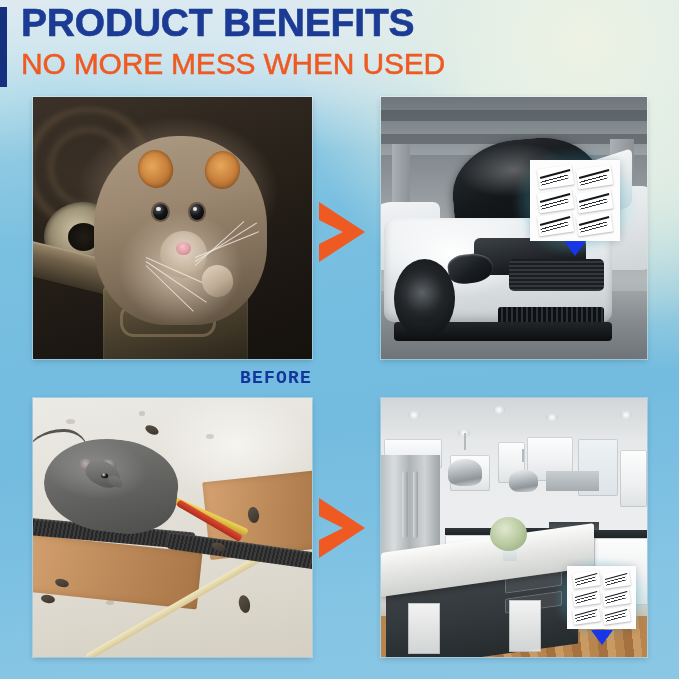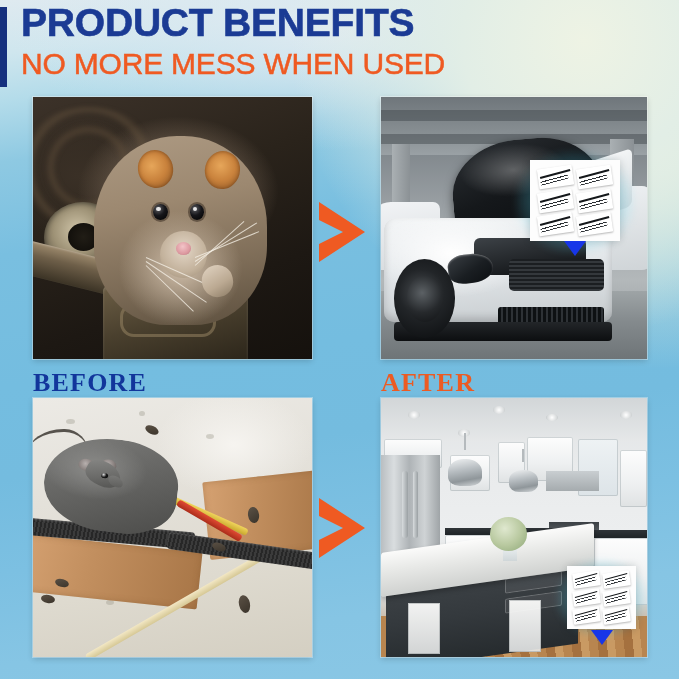--- a/index.html
+++ b/index.html
@@ -41,23 +41,23 @@
 
   
   .photo{
     position:absolute;overflow:hidden;background:#2a2a2a;
     box-shadow:0 0 0 1px rgba(255,255,255,0.35), 0 2px 6px rgba(0,0,0,0.18);
   }
   .photo .inner{position:absolute;inset:0;overflow:hidden;}
 
   
   .caption{
-    position:absolute;text-align:left;
-    font-family:Liberation Serif, serif;
-    font-weight:bold;font-size:26px;letter-spacing:1.2px;
+    position:absolute;text-align:right;
+    font-family:Liberation Mono, monospace;
+    font-weight:bold;font-size:18px;letter-spacing:1.2px;
   }
   #label-before{color:#12369b;left:33px;top:368px;width:279px;}
   #label-after{color:#ec5b23;left:381px;top:368px;width:266px;}
 
   
   .chevron{position:absolute;width:62px;height:72px;}
   .chevron svg{display:block;}
 
   
   .rat-scene{position:absolute;inset:0;
@@ -337,21 +337,20 @@
               <div class="pouch"></div>
             </div>
           </div>
           <div class="prod-pointer" style="top:100%;"></div>
         </div>
       </div>
     </div>
   </div>
 
   <div class="caption" id="label-before">BEFORE</div>
-  <div class="caption" id="label-after">AFTER</div>
 
   <div class="photo" style="left:33px;top:398px;width:279px;height:259px;">
     <div class="inner">
       <div class="mouse-scene">
         <div class="ins-speck" style="left:12%;top:8%;width:3%;height:2%;"></div>
         <div class="ins-speck" style="left:38%;top:5%;width:2%;height:2%;"></div>
         <div class="ins-speck" style="left:62%;top:14%;width:3%;height:2%;"></div>
         <div class="ins-speck" style="left:80%;top:30%;width:2%;height:2%;"></div>
         <div class="ins-speck" style="left:26%;top:78%;width:3%;height:2%;"></div>
 

